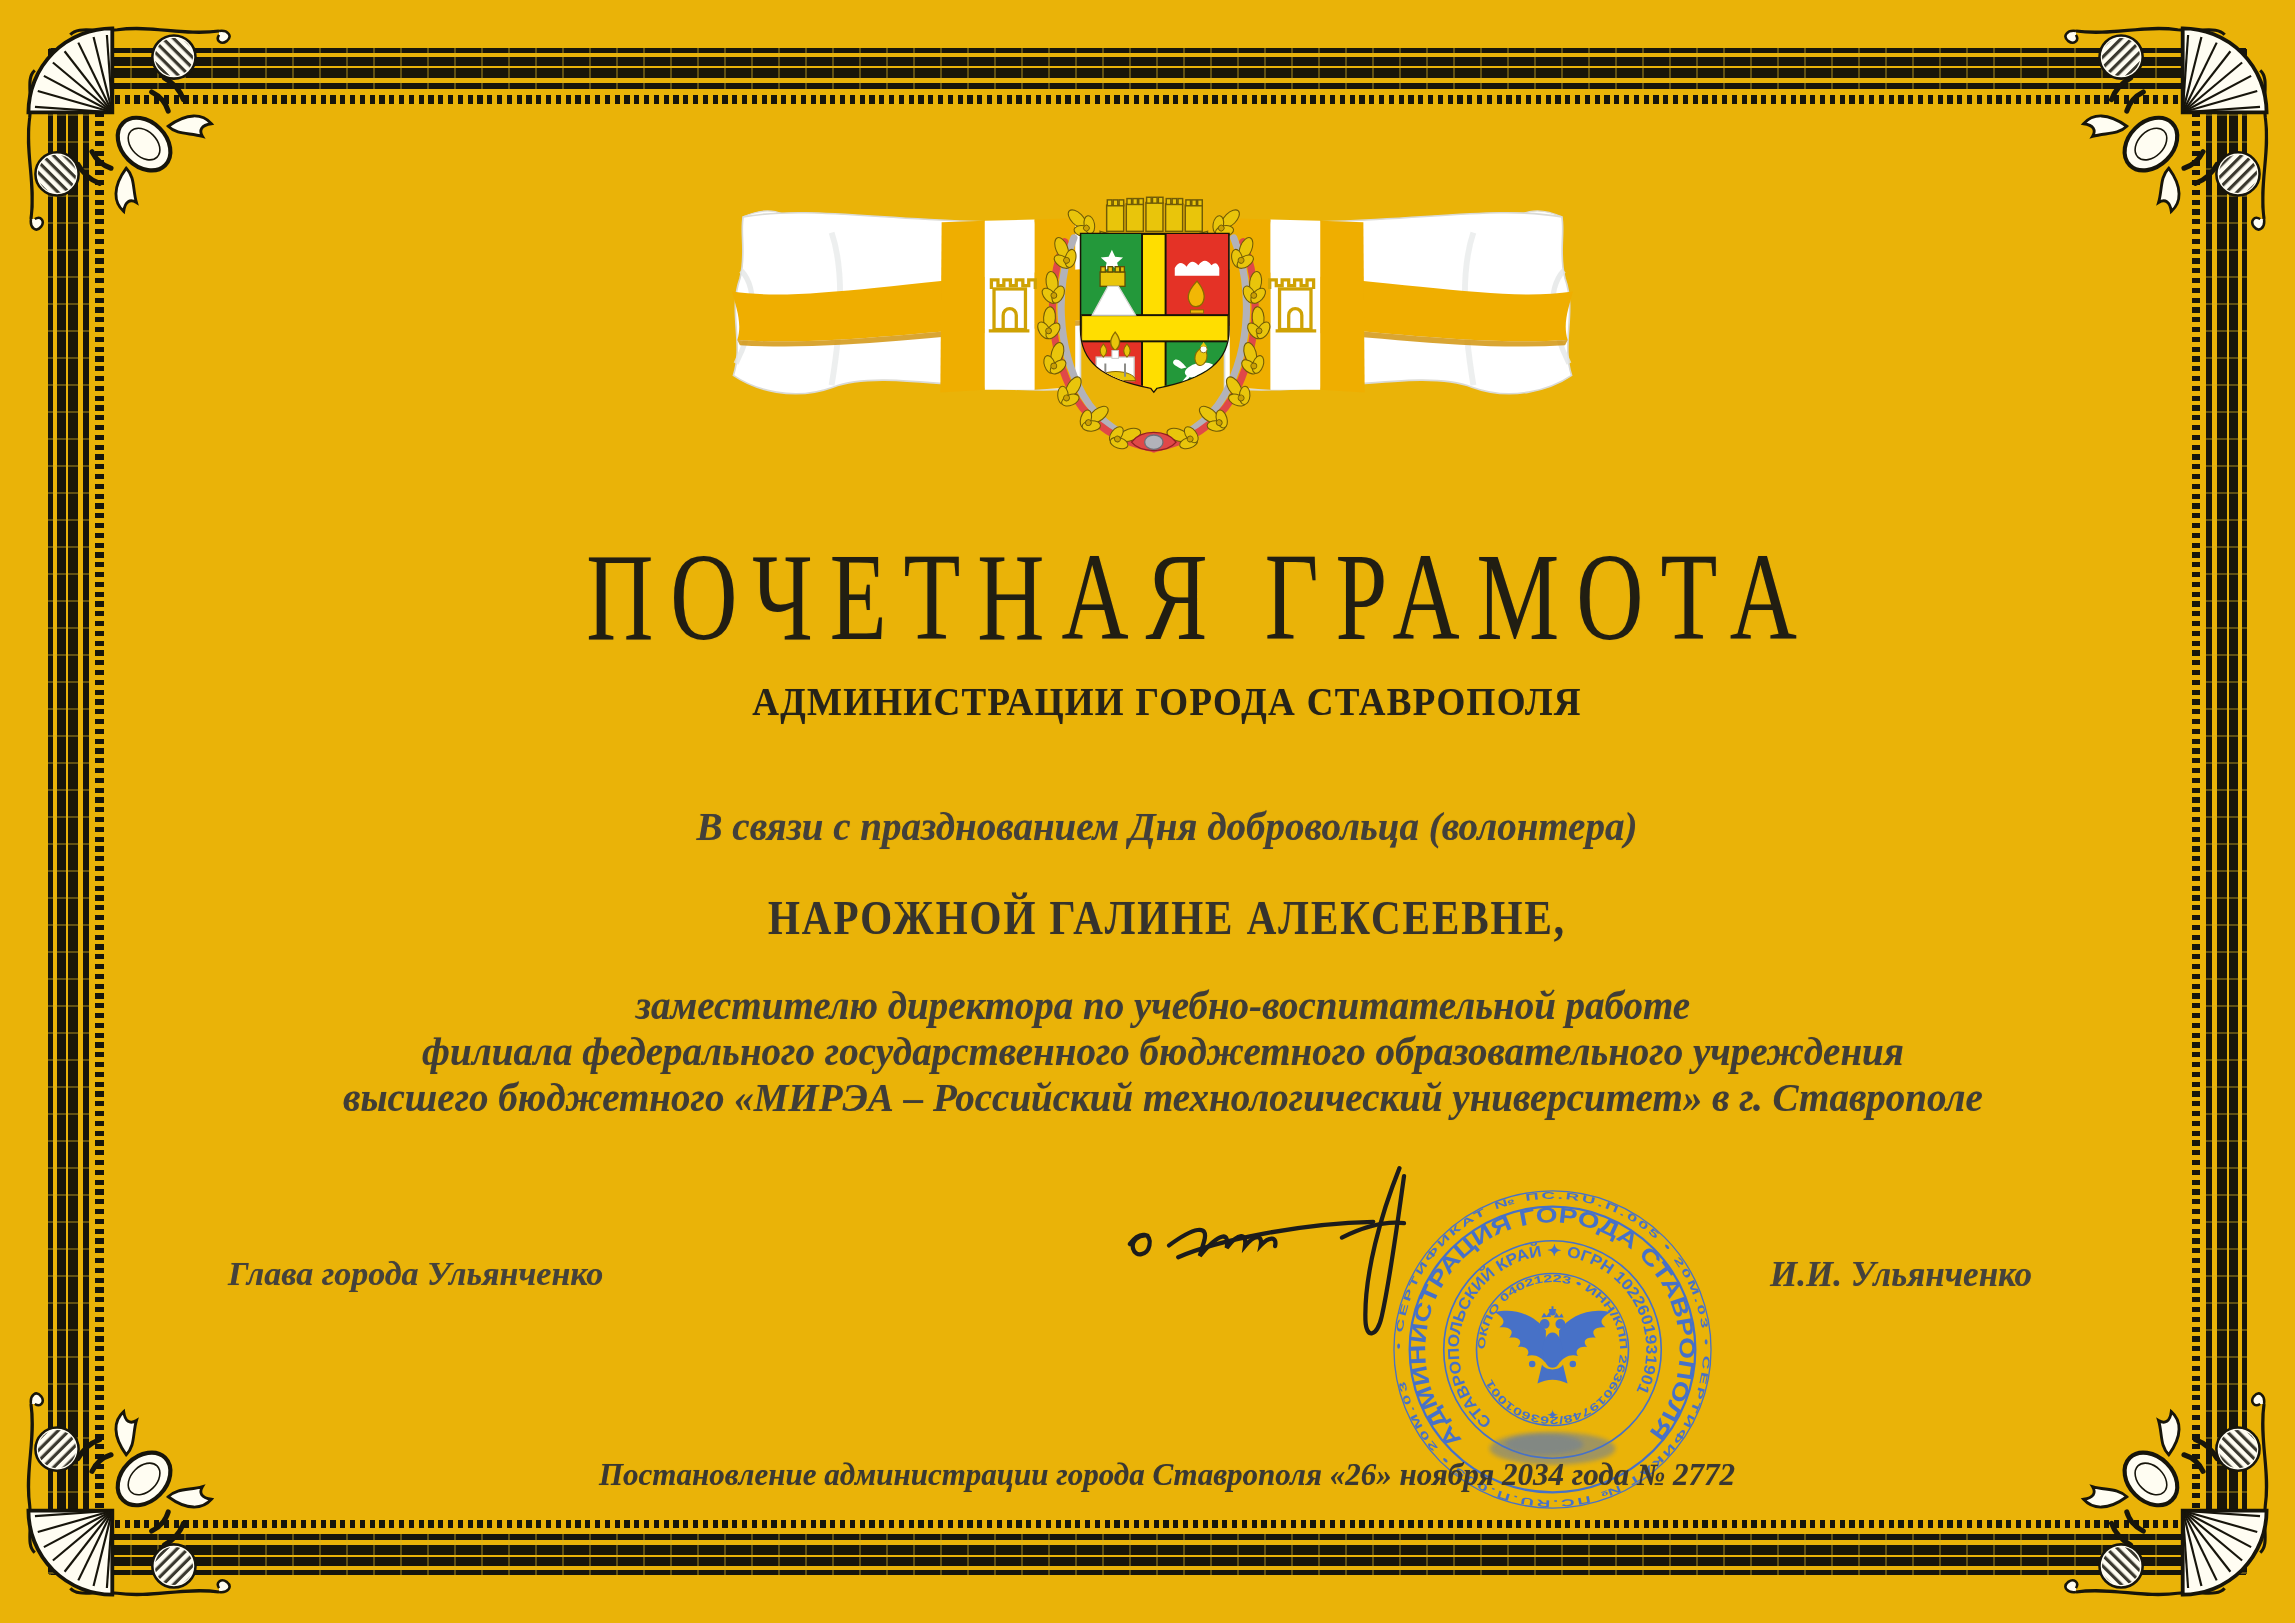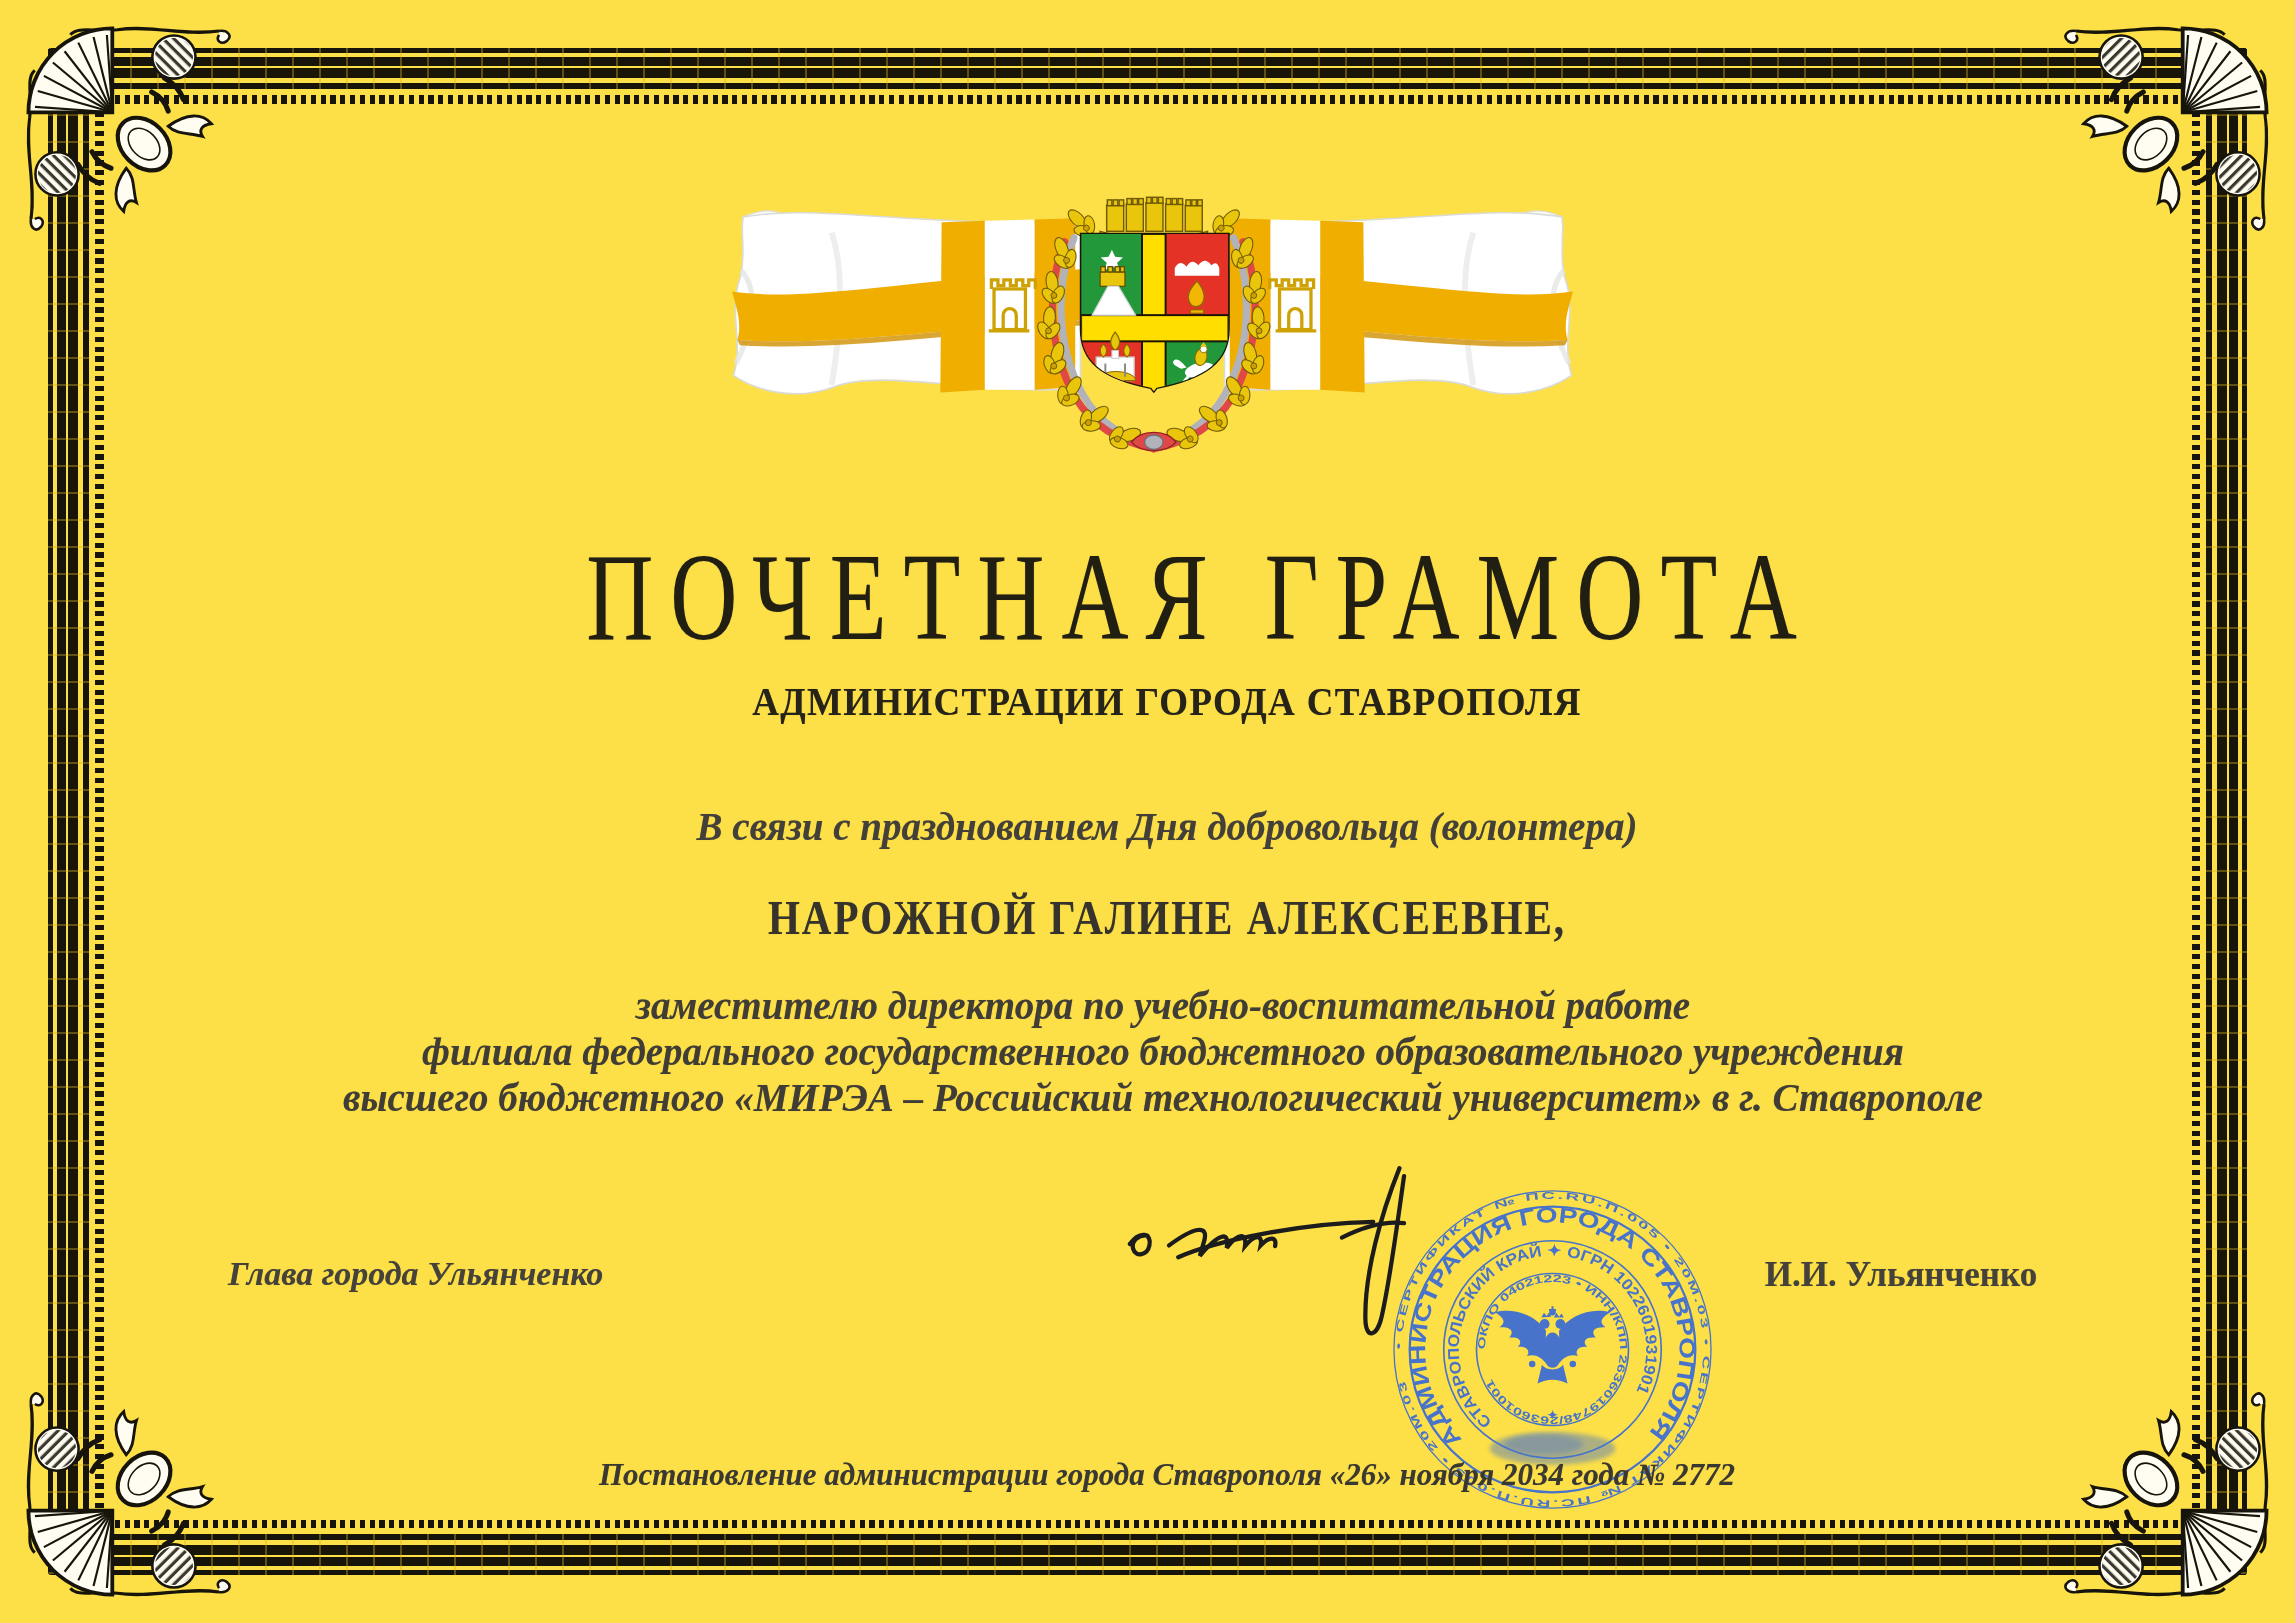--- a/index.html
+++ b/index.html
@@ -1,16 +1,16 @@
 <!DOCTYPE html>
 <html style="font-size:10.5px"><head>
 <meta charset="utf-8">
 <style>
   html,body{margin:0;padding:0;background:#e9e9e9;}
-  .page{position:relative;width:2295px;height:1623px;background:#fde047;overflow:hidden;
+  .page{position:relative;width:2295px;height:1623px;background:#eab308;overflow:hidden;
         font-family:"Liberation Serif","DejaVu Serif",serif;}
   
   .edge{position:absolute;}
   .edge.h{left:49px;right:49px;height:41px;}
   .edge.v{top:49px;bottom:49px;width:41px;}
   .stripes-h{background:
      repeating-linear-gradient(90deg, rgba(214,176,34,.38) 0 2px, transparent 2px 27px),
      linear-gradient(to bottom,#17150b 0 4.6px,transparent 4.6px 9.2px,#17150b 9.2px 17.7px,transparent 17.7px 20px,#191608 20px 30px,transparent 30px 35px,#17150b 35px 41px);}
   .stripes-hb{background:
      repeating-linear-gradient(90deg, rgba(214,176,34,.38) 0 2px, transparent 2px 27px),
@@ -31,21 +31,21 @@
       transform:scaleY(1.35);transform-origin:top center;white-space:nowrap;font-weight:400;}
   .doc-sub{left:144px;right:105px;top:678px;font-size:37px;font-weight:bold;letter-spacing:1.3px;
       color:#262318;transform:scaleY(1.1);transform-origin:top center;}
   .occasion{left:144px;right:105px;top:804px;font-size:39px;font-weight:bold;font-style:italic;color:#43403a;}
   .recipient{left:144px;right:105px;top:889px;font-size:41px;font-weight:bold;letter-spacing:2px;
       color:#36332c;transform:scaleY(1.18);transform-origin:top center;}
   .position{left:136px;right:105px;top:983px;font-size:39px;line-height:46px;font-weight:bold;
       font-style:italic;color:#403d36;}
   .signer-title{position:absolute;left:228px;top:1255px;font-size:34px;font-weight:bold;font-style:italic;color:#45423b;}
   .signer-name{position:absolute;left:1731px;width:340px;top:1255px;text-align:center;
-      font-size:35px;font-weight:bold;color:#45423b;}
+      font-size:35px;font-weight:bold;font-style:italic;color:#45423b;}
   .footer{left:144px;right:105px;top:1457px;font-size:31px;font-weight:bold;font-style:italic;color:#3a3832;}
   .tx, .signer-title, .signer-name{text-shadow:0 0 0.7px rgba(70,66,58,.45);}
   .emblem{position:absolute;left:681px;top:192px;width:943px;height:262px;}
   .stamp{position:absolute;left:1392px;top:1189px;width:321px;height:321px;opacity:.95;}
   .signature{position:absolute;left:1106px;top:1159px;width:367px;height:216px;}
 </style>
 </head>
 <body>
 
 <div class="page">

